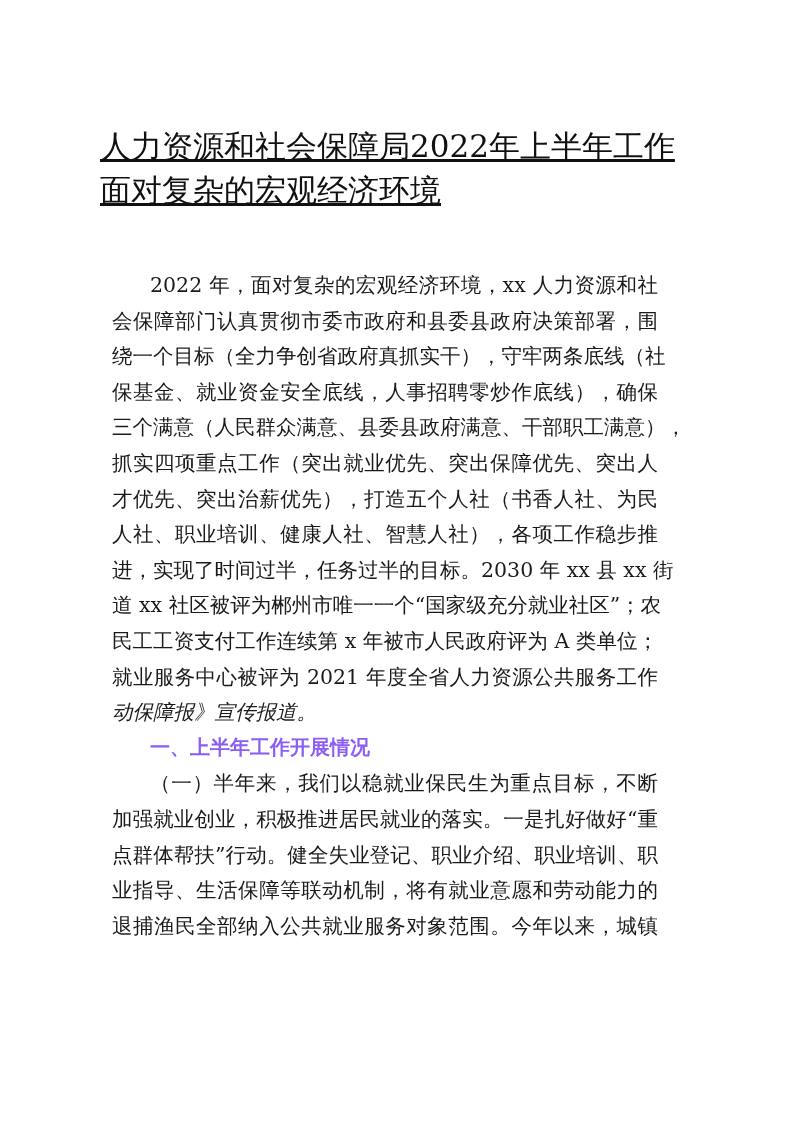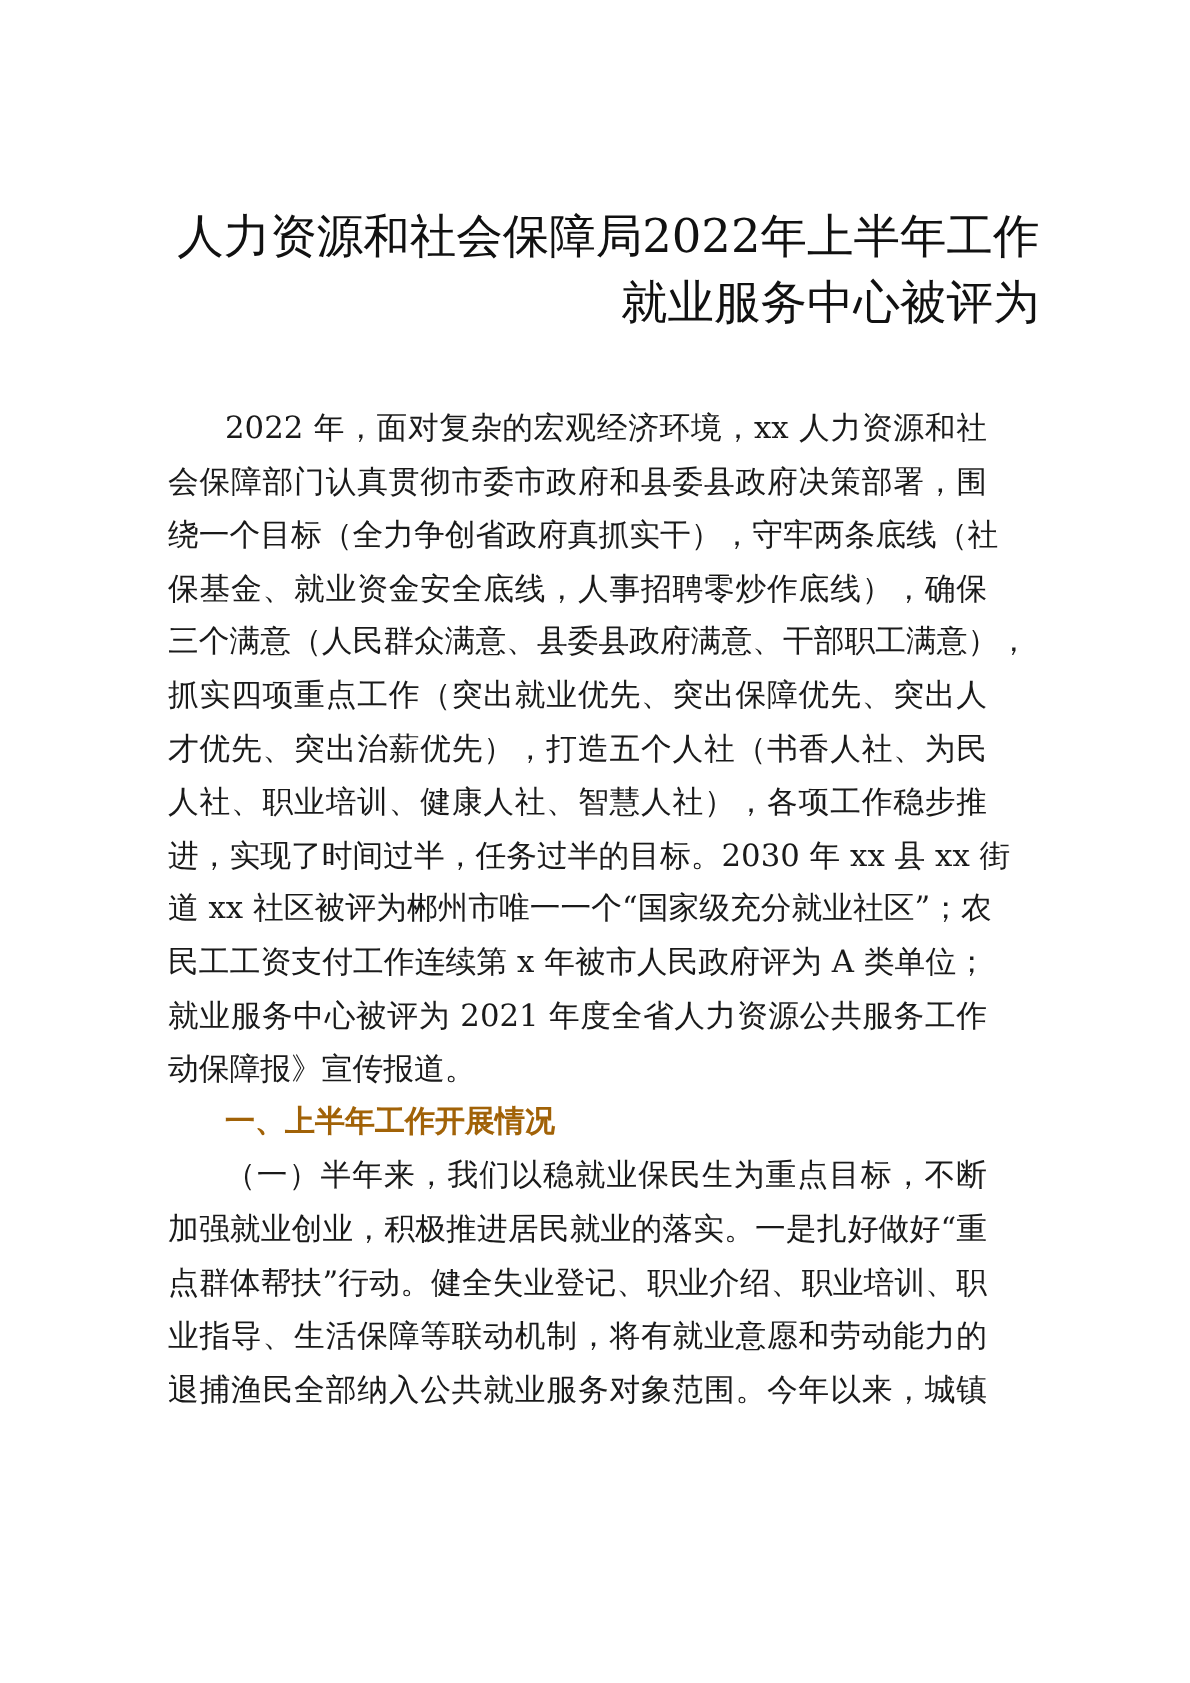--- a/index.html
+++ b/index.html
@@ -19,23 +19,24 @@
       position: absolute;
       left: 0;
       top: 0;
       width: 793px;
       height: 1122px;
       background: #ffffff;
     }
     .title-block {
       position: absolute;
       left: 100px;
-      top: 136px;
+      top: 124px;
       width: 593px;
-      text-align: right;
+      text-align: left;
+      text-decoration: underline;
     }
     .title-line {
       font-size: 31px;
       line-height: 44px;
       height: 44px;
       white-space: nowrap;
       letter-spacing: 0px;
       color: #111111;
     }
     .body-block {
@@ -52,38 +53,39 @@
       white-space: nowrap;
       text-align: justify;
       text-align-last: justify;
       color: #1a1a1a;
     }
     .line.indent {
       padding-left: 38px;
     }
     .line.last {
       text-align-last: left;
+      font-style: italic;
     }
     .line.heading {
-      font-family: Liberation Serif, serif;
+      font-family: Liberation Mono, monospace;
       font-weight: bold;
       font-size: 20px;
       text-align-last: left;
       padding-left: 38px;
-      color: #a16207;
+      color: #8b5cf6;
     }
   </style>
 </head>
 <body>
 
 <div class="page">
 
   <div class="title-block">
     <div class="title-line">人力资源和社会保障局2022年上半年工作</div>
-    <div class="title-line">就业服务中心被评为</div>
+    <div class="title-line">面对复杂的宏观经济环境</div>
   </div>
 
   <div class="body-block">
     <div>
       <span class="line indent">2022 年，面对复杂的宏观经济环境，xx 人力资源和社</span>
       <span class="line">会保障部门认真贯彻市委市政府和县委县政府决策部署，围</span>
       <span class="line">绕一个目标（全力争创省政府真抓实干），守牢两条底线（社</span>
       <span class="line">保基金、就业资金安全底线，人事招聘零炒作底线），确保</span>
       <span class="line">三个满意（人民群众满意、县委县政府满意、干部职工满意），</span>
       <span class="line">抓实四项重点工作（突出就业优先、突出保障优先、突出人</span>

